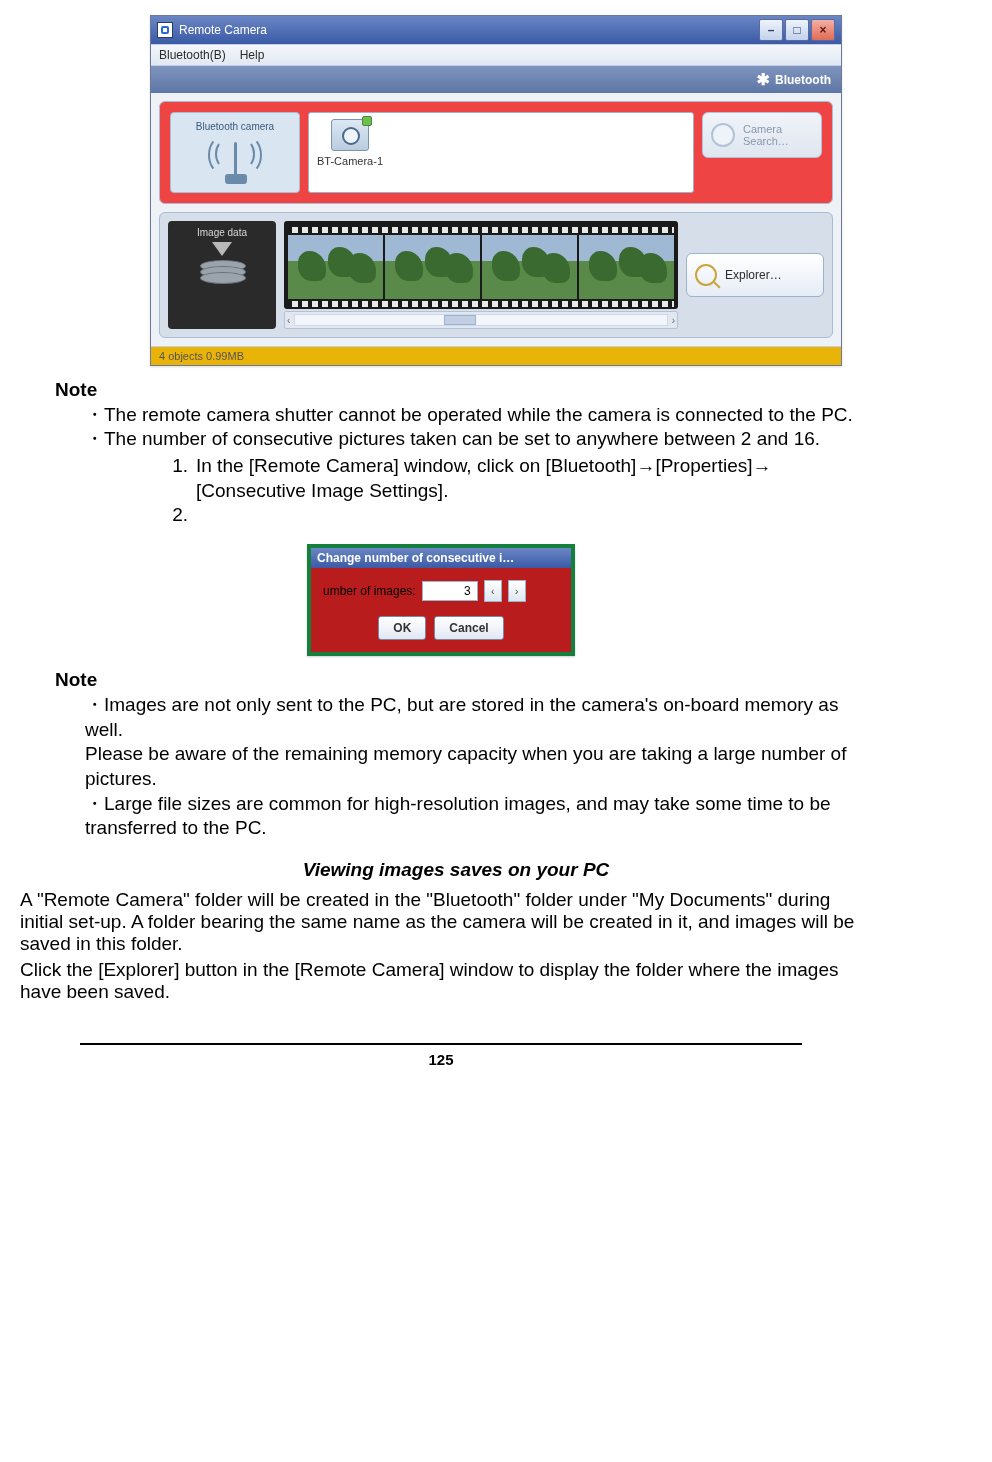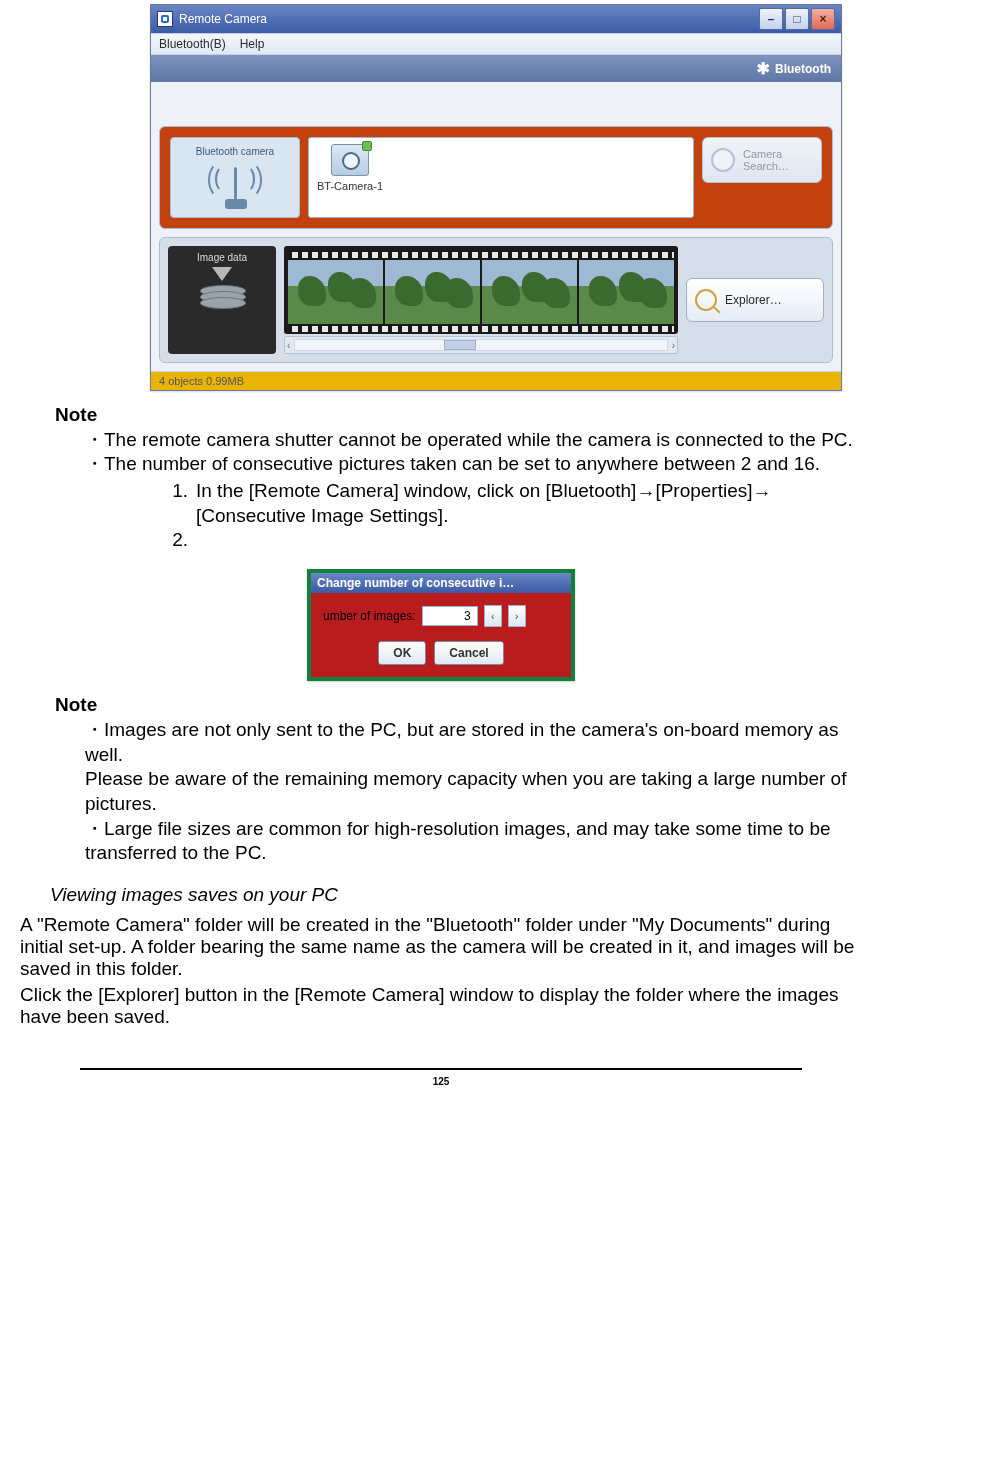--- a/index.html
+++ b/index.html
@@ -6,21 +6,21 @@
     margin: 0;
     padding: 0;
     font-family: Arial, Helvetica, sans-serif;
     font-size: 19px;
     color: #000;
     background: #fff;
     width: 992px;
   }
   .page {
     width: 882px;
-    padding: 4px 20px 40px 20px;
+    padding: 15px 20px 40px 20px;
     box-sizing: border-box;
   }
   
   .win {
     width: 690px;
     margin-left: 130px;
     border: 1px solid #6b7a9a;
     background: #eef2f7;
     font-size: 12px;
     color: #000;
@@ -85,25 +85,24 @@
     font-family: Arial;
     font-size:16px;
     font-weight:bold;
     letter-spacing:-1px;
   }
   .panelwrap { padding: 8px; }
   .panel-top {
     display: flex;
     align-items: stretch;
     gap: 8px;
-    background: #c2410c;
+    background: #ef4444;
     border: 1px solid #a7bdd6;
     border-radius: 6px;
     padding: 10px;
-    margin-top: 36px;
   }
   .bluetooth-camera-box {
     width: 120px;
     background: #d9e6f1;
     border: 1px solid #a7bdd6;
     border-radius: 4px;
     text-align: center;
     padding: 8px 4px;
     font-size: 10px;
     color: #3a5a7a;
@@ -227,40 +226,40 @@
     background:#eab308;border-top:1px solid #c3cfe4;padding:3px 8px;color:#555;font-size:11px;
   }
 
   
   .bodytext{ margin: 12px 0 0 35px; line-height:1.3; }
   .note-heading{ font-weight:bold; margin-top:12px; }
   .bullet-block{ margin-left:30px; }
   .ol{ margin:2px 0 2px 105px; padding:0; }
   .ol .li{ display:flex; }
   .ol .num{ width:28px; text-align:right; padding-right:8px; flex-shrink:0; }
-  .subheading{ font-weight:normal; font-style:italic; margin:18px 0 8px 30px; }
+  .subheading{ font-weight:bold; font-style:italic; margin:18px 0 8px 30px;text-align:center; }
   .para{ margin:4px 0 0 0; }
 
   
   .dialog{
     width:260px;margin:16px auto 6px auto;border:4px solid #15803d;background:#b91c1c;font-size:12px;
     box-shadow:0 1px 2px rgba(0,0,0,0.2);
   }
   .dialog .titlebar{padding:3px 6px;font-weight:bold;}
   .dialog-body{padding:12px;}
   .fieldrow{display:flex;align-items:center;gap:6px;justify-content:flex-start;}
   .spinfield{
     width:56px;height:20px;border:1px solid #9cb2cd;background:#fff;text-align:right;padding:2px 6px;box-sizing:border-box;font-size:12px;
   }
   .spinbtn{width:16px;height:20px;border:1px solid #9cb2cd;background:linear-gradient(#fff,#dfe6f0);display:flex;align-items:center;justify-content:center;font-size:10px;color:#444;}
   .dlgbtns{display:flex;gap:8px;justify-content:center;margin-top:14px;}
   .dlgbtn{padding:4px 14px;border:1px solid #7a8aa6;background:linear-gradient(#fff,#e2e8f2);border-radius:3px;font-size:12px;font-weight:bold;color:#333;}
 
   .footer-rule{ border:none; border-top:2px solid #000; margin:40px 60px 6px 60px; }
-  .pagenum{ text-align:center; font-size:10px; font-weight:bold; }
+  .pagenum{ text-align:center; font-size:15px; font-weight:bold; }
 </style>
 </head>
 <body>
 
 <div class="page">
 
   <div class="win">
     <div class="titlebar">
       <span class="icon"></span>
       <span>Remote Camera</span>

